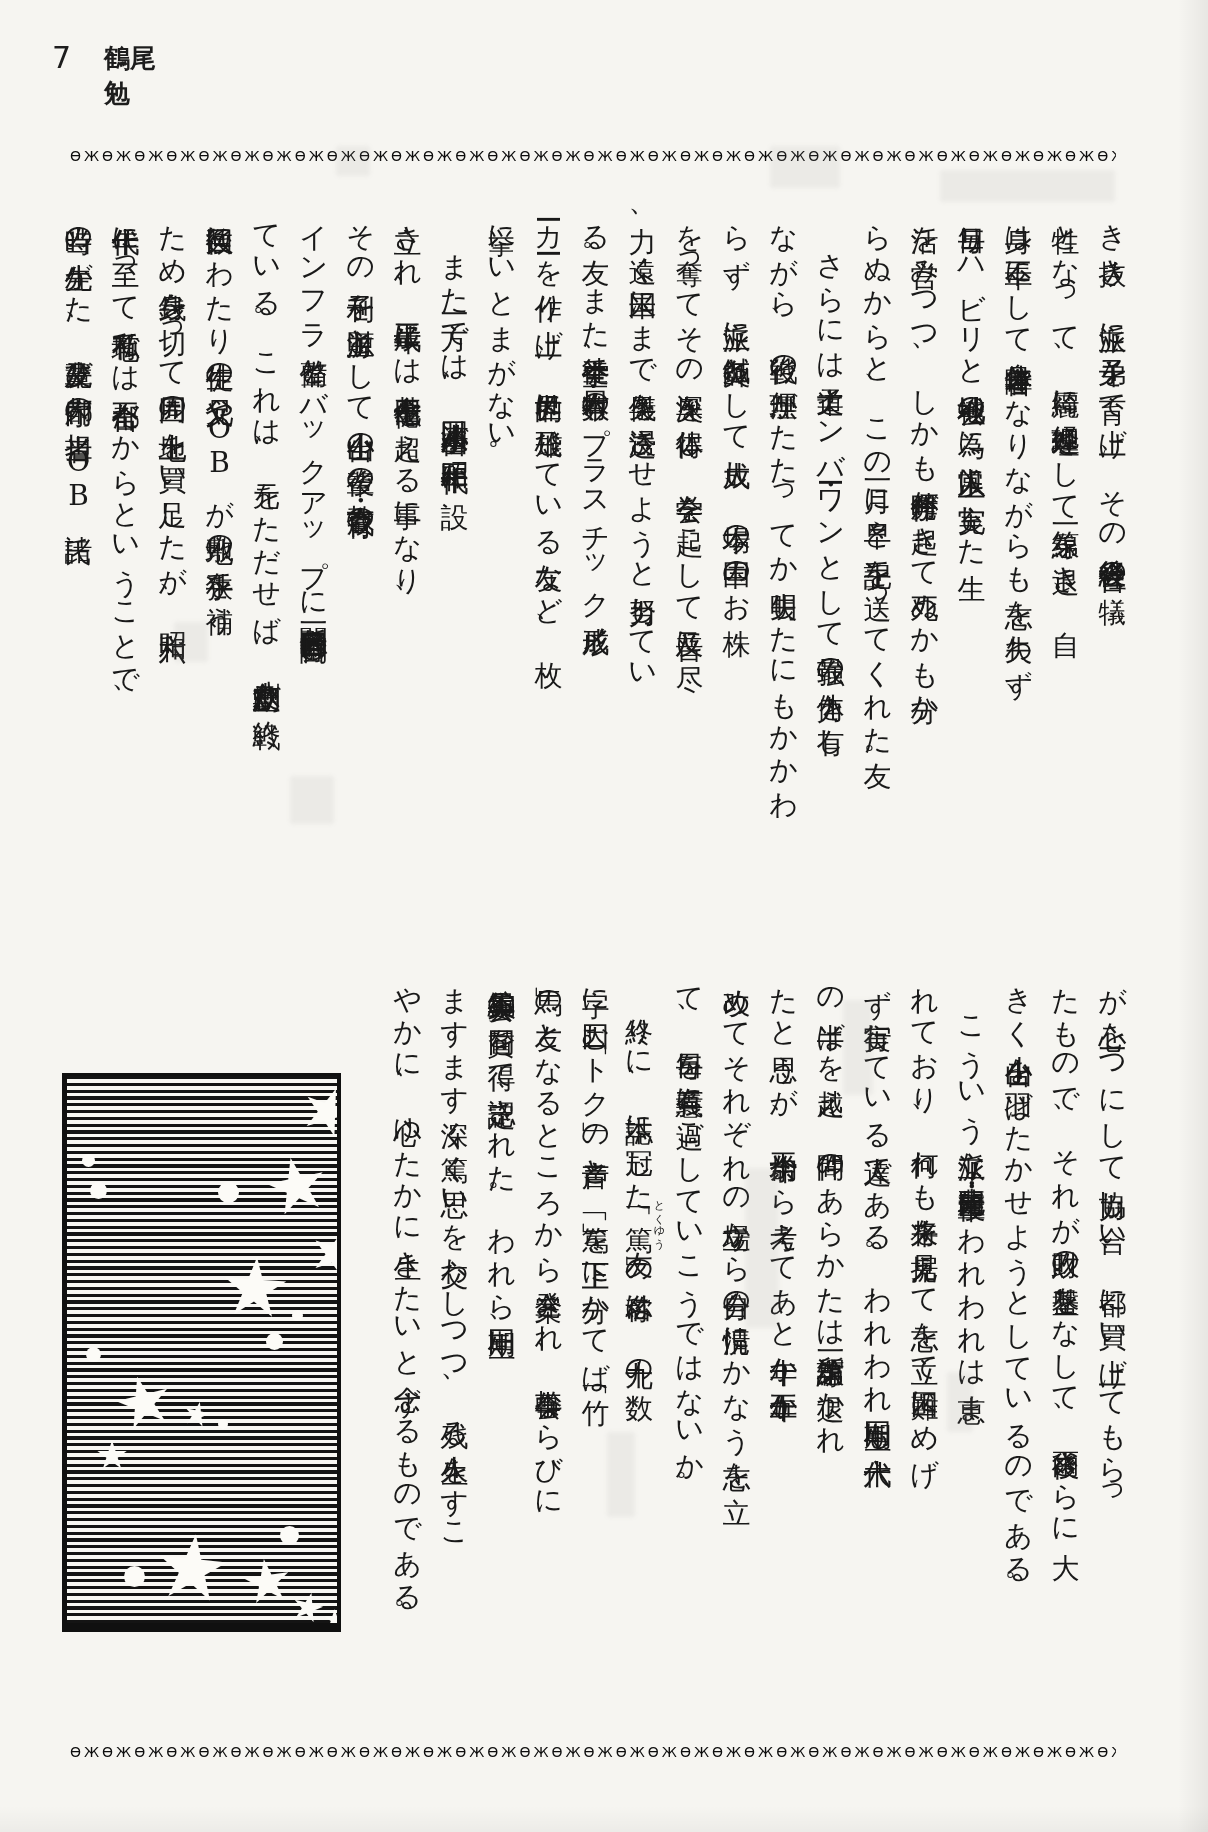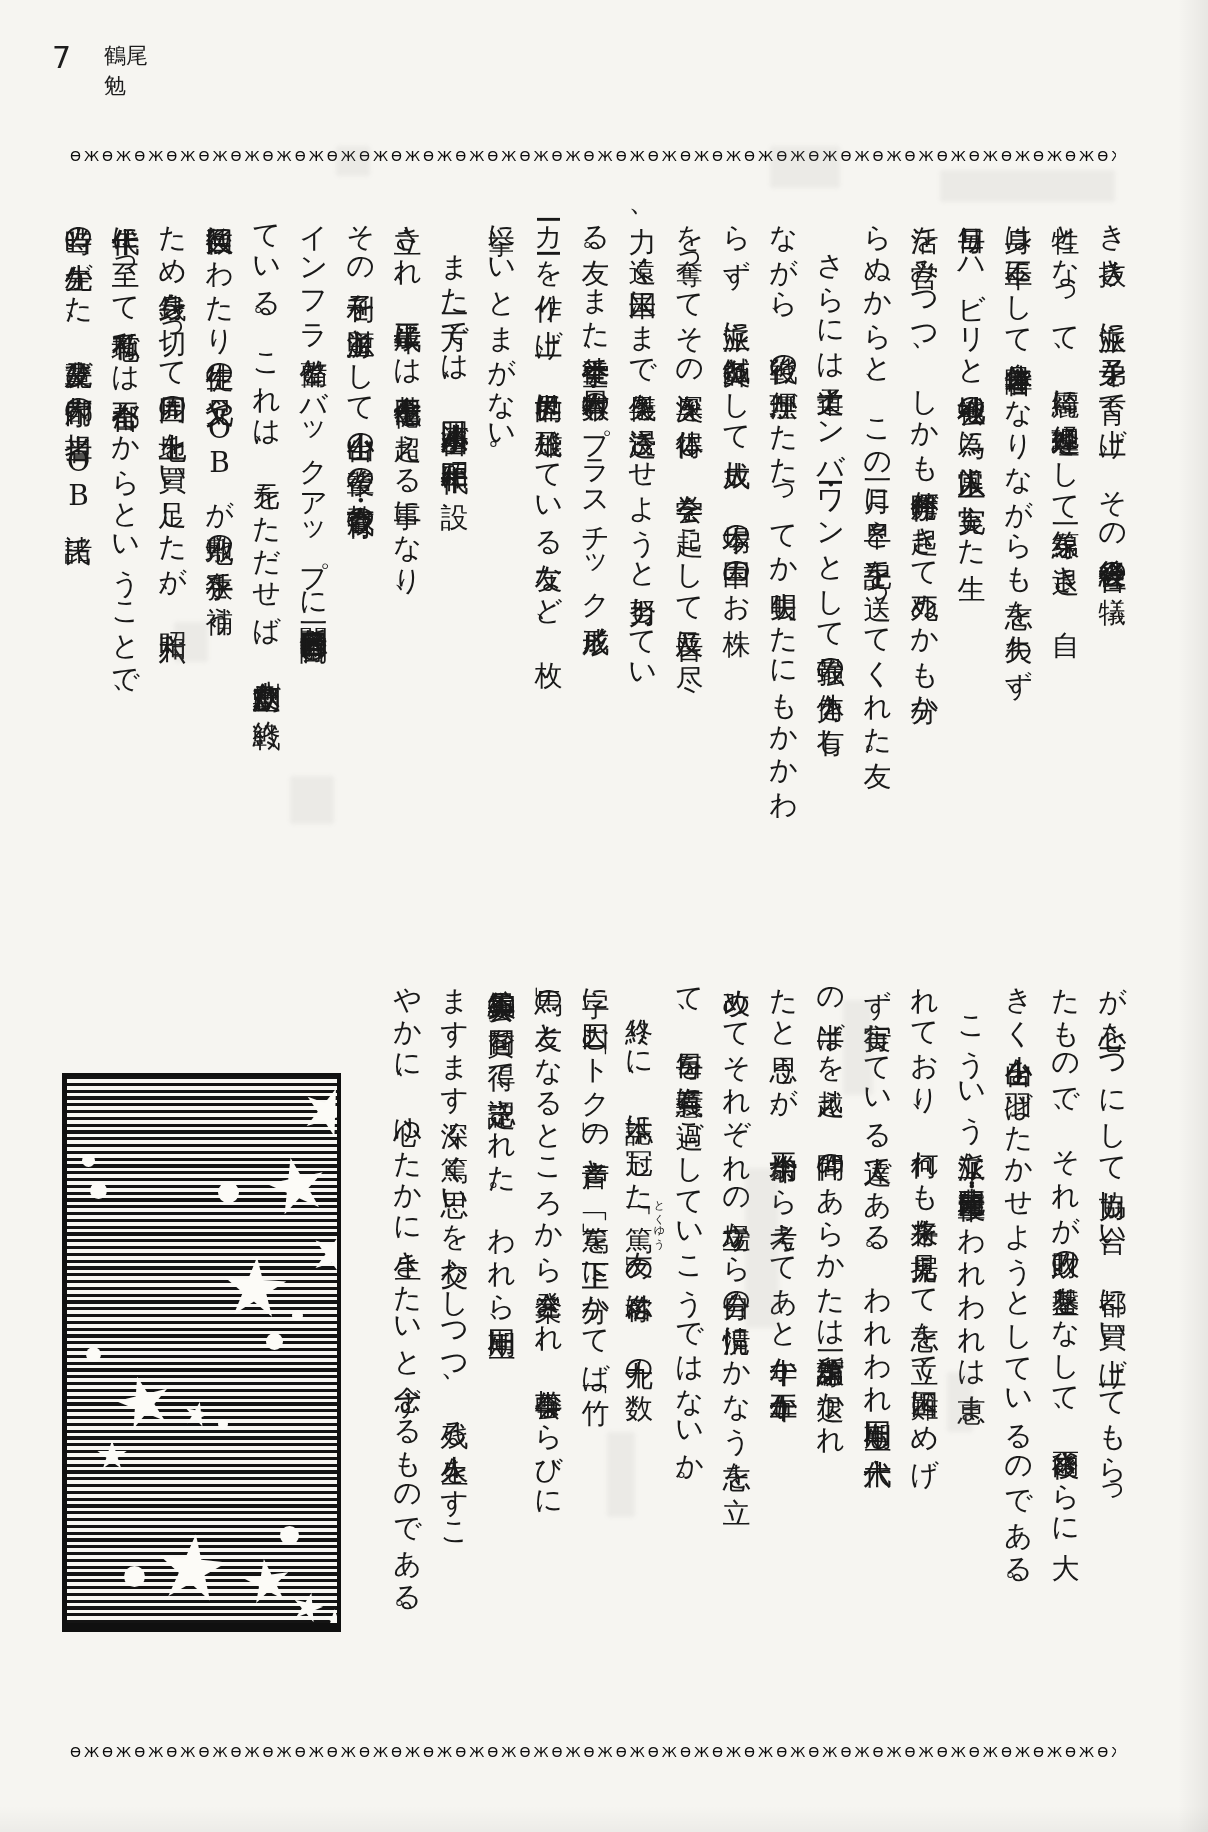--- a/index.html
+++ b/index.html
@@ -19,21 +19,21 @@
   .page::before{
     content:"";position:absolute;left:0;bottom:0;width:100%;height:26px;
     background:linear-gradient(to bottom, rgba(0,0,0,0), rgba(0,0,0,0.04));
     pointer-events:none;
   }
 
   
   .header{position:absolute;top:40px;left:52px;height:40px;
     font-family:"DejaVu Sans","Liberation Sans",sans-serif;color:#1d1d1d;}
   .page-num{position:absolute;left:0;top:0;font-size:30px;font-weight:500;}
-  .author{position:absolute;left:52px;top:1px;font-size:22px;font-weight:400;}
+  .author{position:absolute;left:52px;top:1px;font-size:26px;font-weight:700;}
 
   
   .deco{
     position:absolute;left:70px;width:1046px;height:18px;
     overflow:hidden;white-space:nowrap;
     font-family:"DejaVu Sans","Liberation Sans",sans-serif;
     font-size:14px;line-height:18px;letter-spacing:3px;color:#0d0d0d;
     user-select:none;
   }
   .deco.top{top:147px;}

